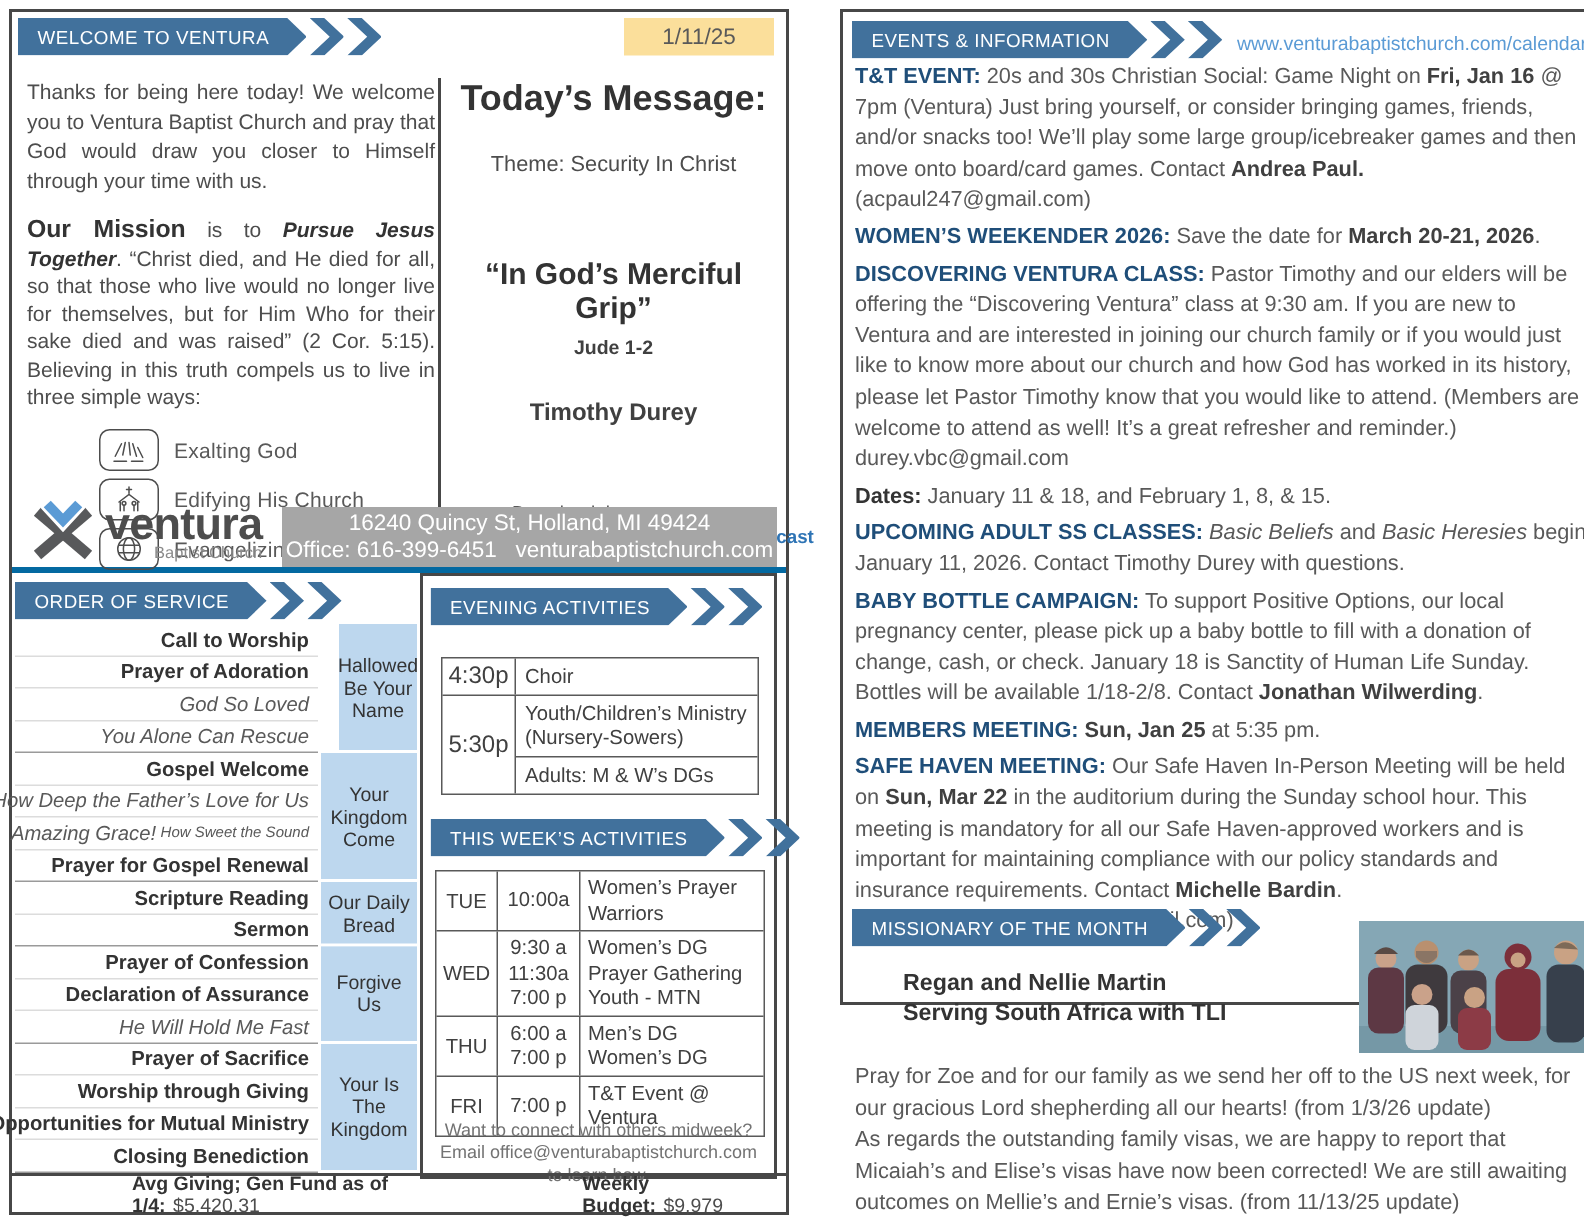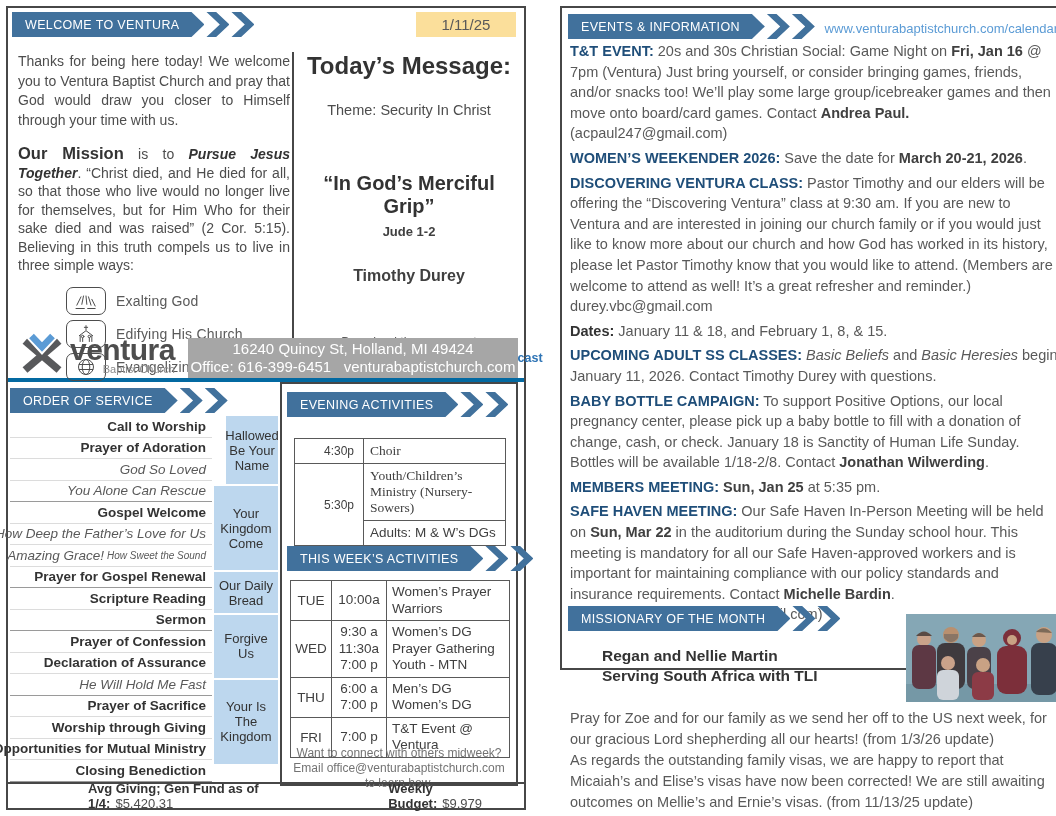--- a/index.html
+++ b/index.html
@@ -51,24 +51,24 @@
   .small-it{font-size:10px;font-style:italic;margin-left:3px;}
   #order-groups{position:absolute;left:204px;top:0;width:64px;}
   .order-group{box-sizing:border-box;background:#bdd7ee;border-bottom:2px solid #fff;display:flex;align-items:center;justify-content:center;text-align:center;font-size:13px;color:#333;line-height:15px;padding:0 2px;}
 
   
   #activities-box{position:absolute;left:272px;top:374px;width:238px;height:404px;border:2px solid #474747;box-sizing:border-box;}
   #evening-banner{left:5px;top:8px;}
   #evening-table{position:absolute;left:12px;top:54px;width:210px;border:1px solid #595959;}
   .ev-row{display:flex;border-top:1px solid #595959;}
   .ev-row:first-child{border-top:none;}
-  .ev-time{width:48px;flex:none;border-right:1px solid #595959;display:flex;align-items:center;justify-content:center;font-size:12px;color:#404040;margin-left:20px;}
+  .ev-time{width:48px;flex:none;border-right:1px solid #595959;display:flex;align-items:center;justify-content:center;font-size:16px;color:#404040;}
   .ev-items{flex:1;display:flex;flex-direction:column;}
   .ev-item{padding:4px 6px;font-size:13.5px;line-height:16px;color:#404040;border-top:1px solid #595959;}
-  .ev-item:first-child{border-top:none;font-family:Liberation Serif, serif;}
+  .ev-item:first-child{border-top:none;}
   #week-banner{left:5px;top:162px;}
   #week-table{position:absolute;left:8px;top:196px;width:218px;border:1px solid #595959;}
   .wk-row{display:flex;border-top:1px solid #595959;}
   .wk-row:first-child{border-top:none;}
   .wk-day{width:40px;flex:none;border-right:1px solid #595959;display:flex;align-items:center;justify-content:center;font-size:13.5px;color:#404040;}
   .wk-time{width:54px;flex:none;border-right:1px solid #595959;display:flex;align-items:center;justify-content:center;font-size:13.5px;line-height:16.5px;color:#404040;white-space:pre-line;text-align:center;}
   .wk-item{flex:1;padding:3px 5px;font-size:13.5px;line-height:16.5px;color:#404040;white-space:pre-line;display:flex;align-items:center;}
   #week-note{position:absolute;left:0;top:362px;width:100%;text-align:center;font-size:12px;line-height:15px;color:#737373;white-space:pre-line;}
 
   
@@ -242,21 +242,21 @@
           <span>Worship through Giving</span>
         </div>
         <div class="order-row bd">
           <span>Opportunities for Mutual Ministry</span>
         </div>
         <div class="order-row bd gb">
           <span>Closing Benediction</span>
         </div>
       </div>
     <div id="order-groups">
-        <div class="order-group" style="height: 70px; margin-left: 12px;">Hallowed Be Your Name</div>
+        <div class="order-group" style="height: 86px; margin-left: 12px;">Hallowed Be Your Name</div>
         <div class="order-group" style="height: 86px;">Your Kingdom Come</div>
         <div class="order-group" style="height: 43px;">Our Daily Bread</div>
         <div class="order-group" style="height: 64.5px;">Forgive Us</div>
         <div class="order-group" style="height: 86px;">Your Is The Kingdom</div>
       </div>
   </div>
 
   <div id="activities-box">
     <div class="banner" id="evening-banner">
       <span class="bbar">EVENING ACTIVITIES</span>

